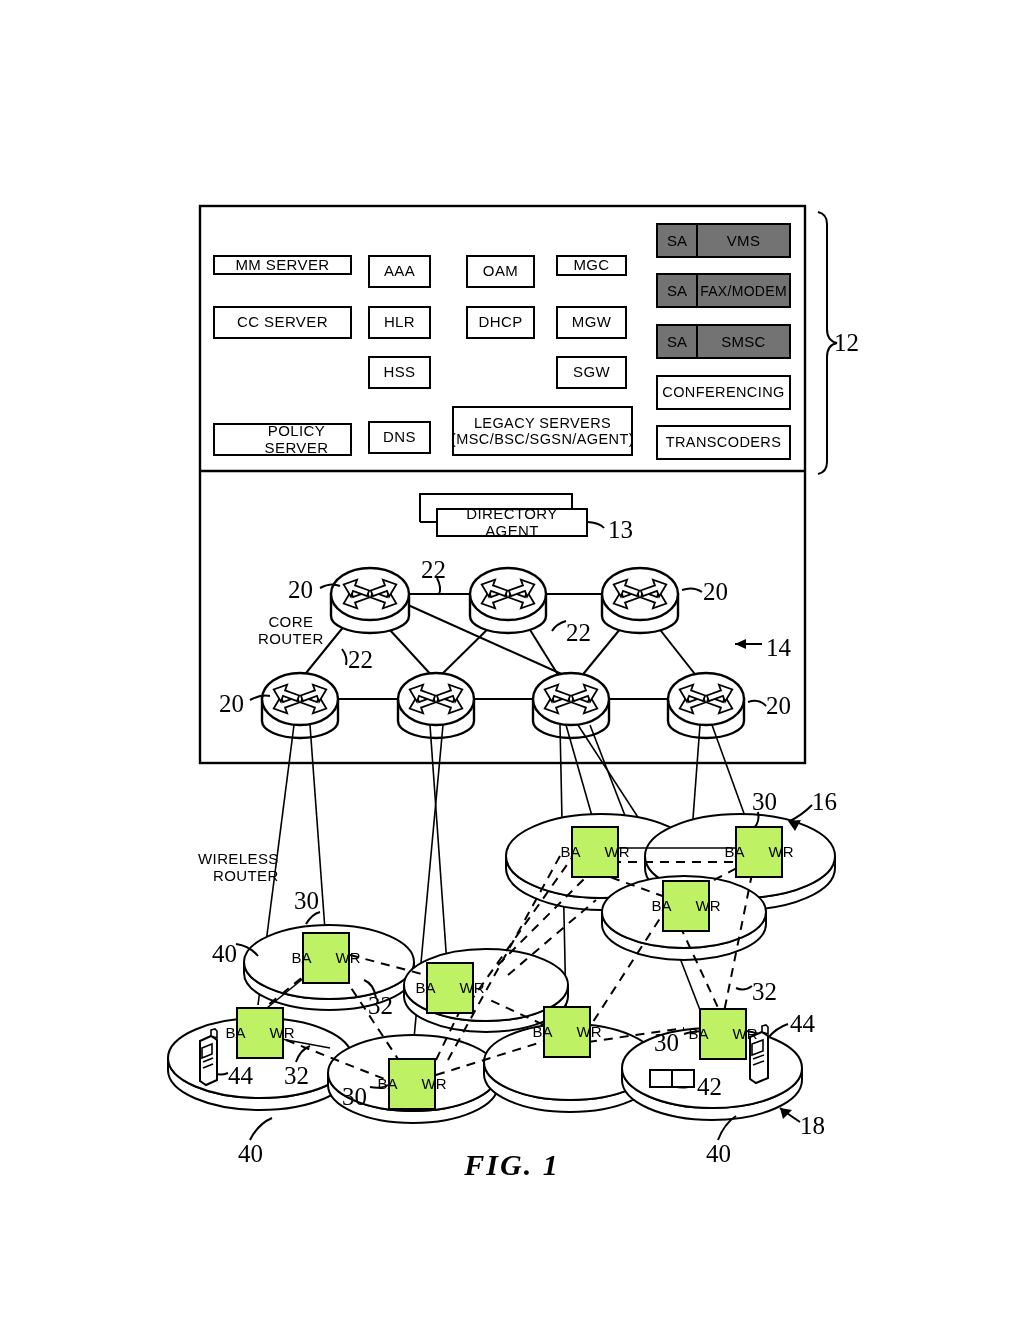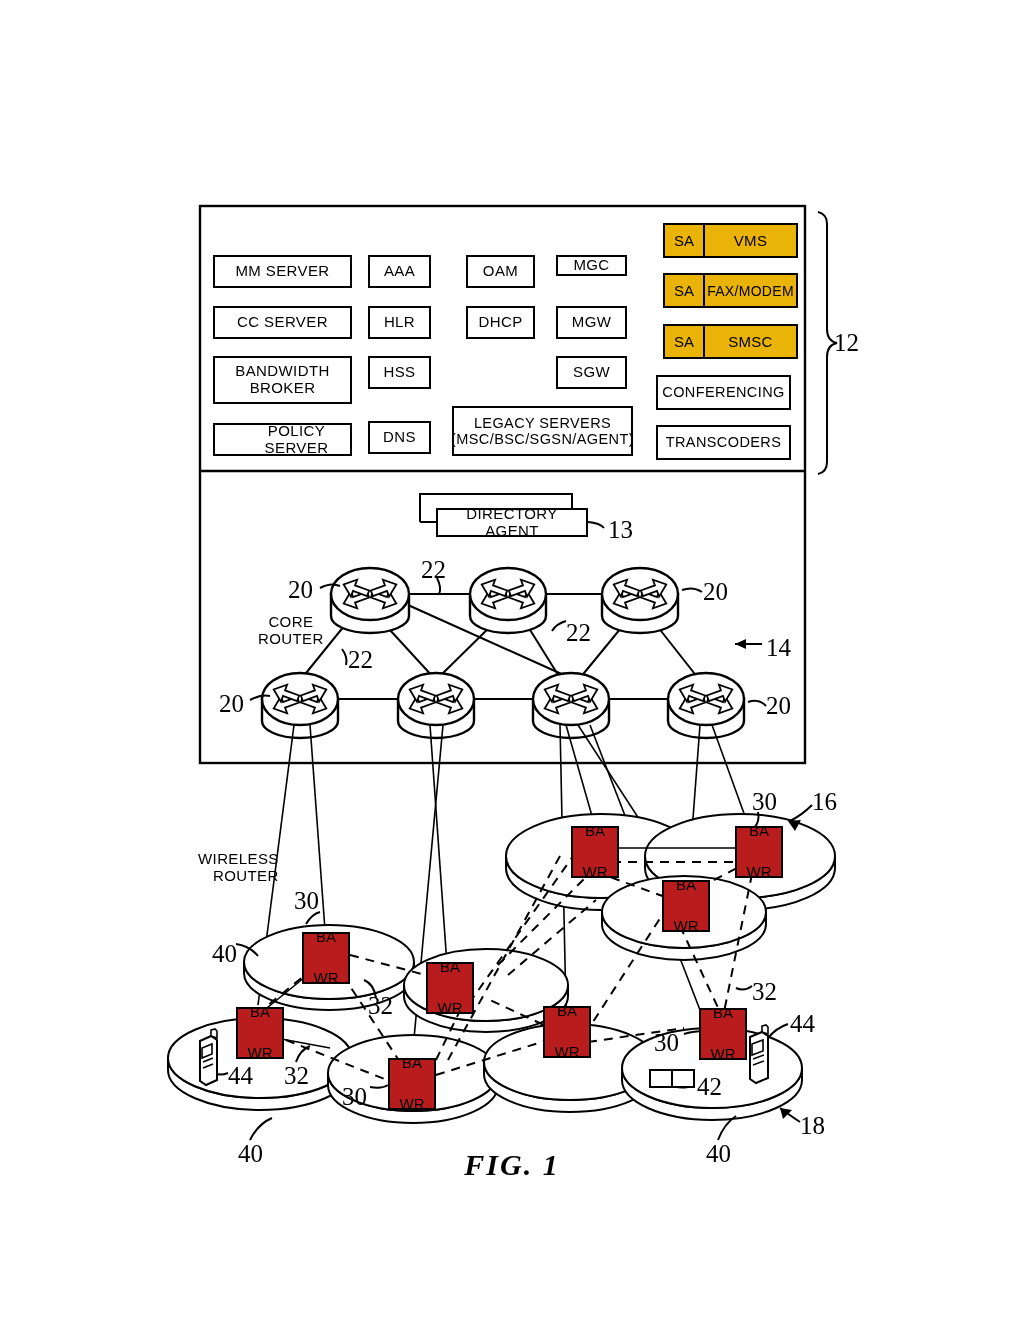--- a/index.html
+++ b/index.html
@@ -26,29 +26,29 @@
   .s2{stroke-width:2;}
   .s15{stroke-width:1.6;}
   .s25{stroke-width:2.4;}
   .dash{stroke-dasharray:9 7;}
   .fillw{fill:#fff;}
 
   
   .bx{position:absolute;box-sizing:border-box;border:2.5px solid #000;background:#fff;
       display:flex;align-items:center;justify-content:center;text-align:center;
       font-size:15px;letter-spacing:.4px;line-height:1.12;z-index:6;}
-  .sabx{position:absolute;box-sizing:border-box;border:2.5px solid #000;background:#eab308;
-        display:flex;align-items:stretch;z-index:6;margin-left:7px;}
+  .sabx{position:absolute;box-sizing:border-box;border:2.5px solid #000;background:#737373;
+        display:flex;align-items:stretch;z-index:6;}
   .sabx .sa{width:38px;display:flex;align-items:center;justify-content:center;
             border-right:2.5px solid #000;font-size:15px;}
   .sabx .nm{flex:1;display:flex;align-items:center;justify-content:center;font-size:15px;
             letter-spacing:.3px;}
 
-  .bawr{position:absolute;box-sizing:border-box;border:2.5px solid #000;background:#b91c1c;
-        width:48px;height:52px;display:flex;flex-direction:column;align-items:center;
+  .bawr{position:absolute;box-sizing:border-box;border:2.5px solid #000;background:#bef264;
+        width:48px;height:52px;display:flex;flex-direction:row;align-items:center;
         justify-content:center;font-size:15px;line-height:1.12;z-index:9;gap:24px;}
 
   
   .lbl{position:absolute;font-size:15px;letter-spacing:.4px;line-height:1.15;z-index:7;
        white-space:pre;}
   .ref{position:absolute;font-size:25px;font-family:"Liberation Serif", serif;z-index:7;}
 </style>
 </head>
 <body>
 
@@ -283,24 +283,22 @@
       <line x1="753" y1="1065" x2="764" y2="1061" class="ln s15"></line>
       <path d="M 762,1026 l 4,-1 l 2,2 l 0,7 l -6,-2 Z" class="ln s15 fillw"></path>
     </g>
 
     <g>
       <rect x="650" y="1070" width="22" height="17" class="ln s2 fillw"></rect>
       <rect x="672" y="1070" width="22" height="17" class="ln s2 fillw"></rect>
     </g>
   </svg>
 
-  <div class="bx" style="left:213px;top:255px;width:139px;height:33px;">MM SERVER</div>
+  <div class="bx" style="left:213px;top:255px;width:139px;height:20px;">MM SERVER</div>
   <div class="bx" style="left:213px;top:306px;width:139px;height:33px;">CC SERVER</div>
-  <div class="bx" style="left:213px;top:356px;width:139px;height:48px;white-space:pre;">BANDWIDTH
-BROKER</div>
   <div class="bx" style="left:213px;top:423px;width:139px;height:33px;padding-left:28px;">POLICY SERVER</div>
 
   <div class="bx" style="left:368px;top:255px;width:63px;height:33px;">AAA</div>
   <div class="bx" style="left:368px;top:306px;width:63px;height:33px;">HLR</div>
   <div class="bx" style="left:368px;top:356px;width:63px;height:33px;">HSS</div>
   <div class="bx" style="left:368px;top:421px;width:63px;height:33px;">DNS</div>
 
   <div class="bx" style="left:466px;top:255px;width:69px;height:33px;">OAM</div>
   <div class="bx" style="left:466px;top:306px;width:69px;height:33px;">DHCP</div>
 

